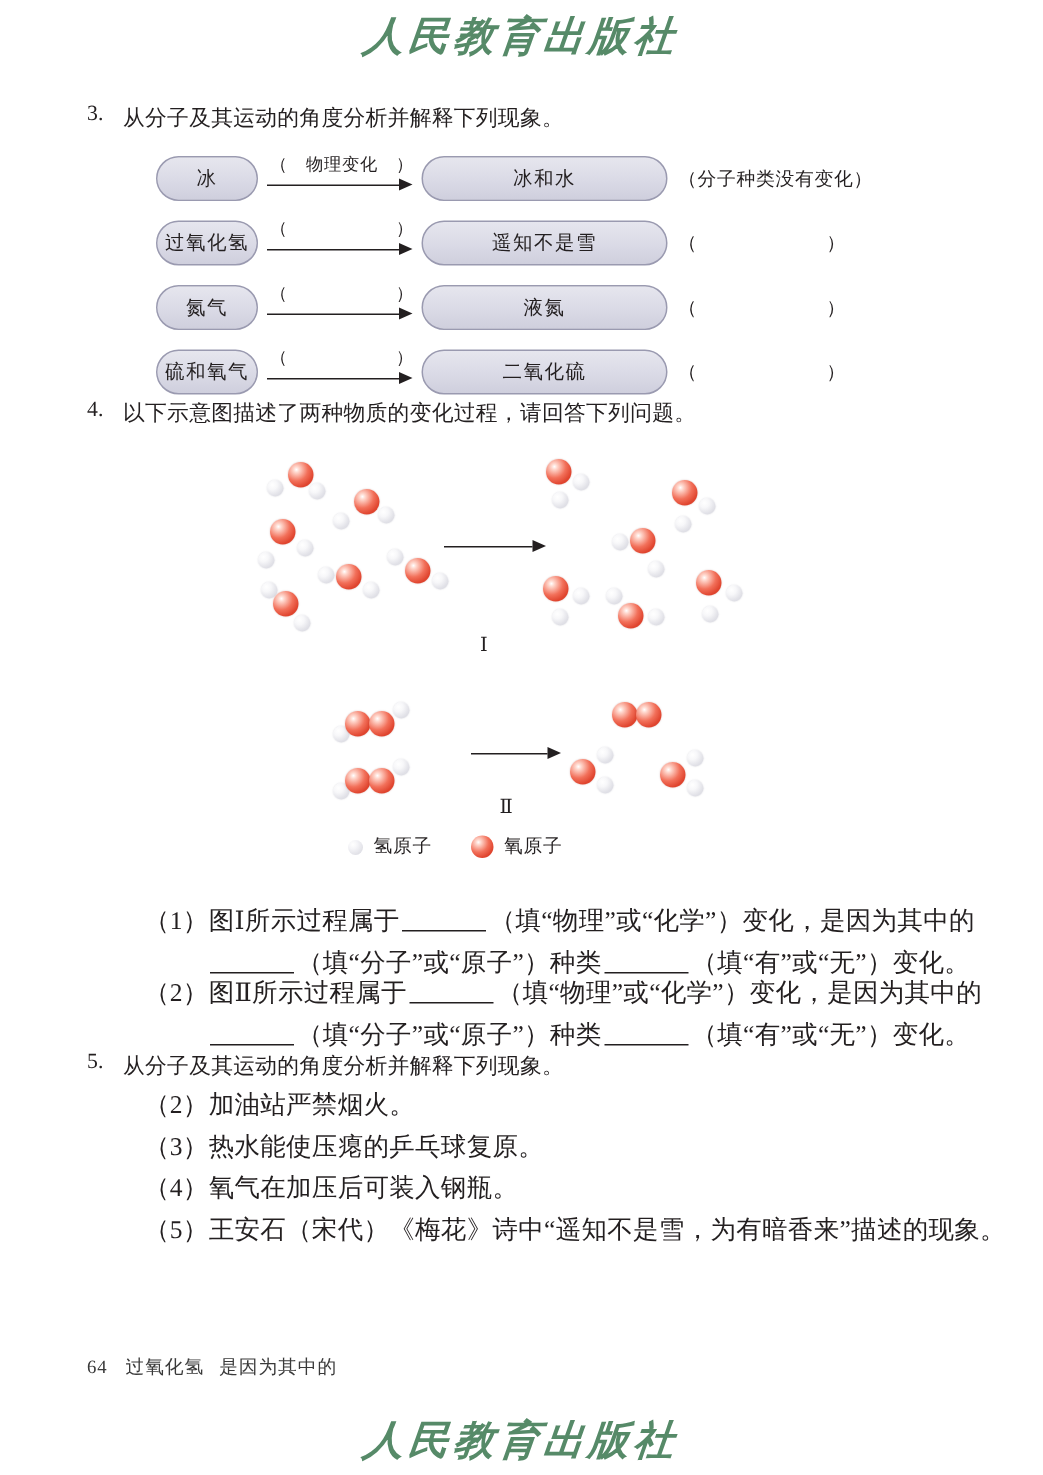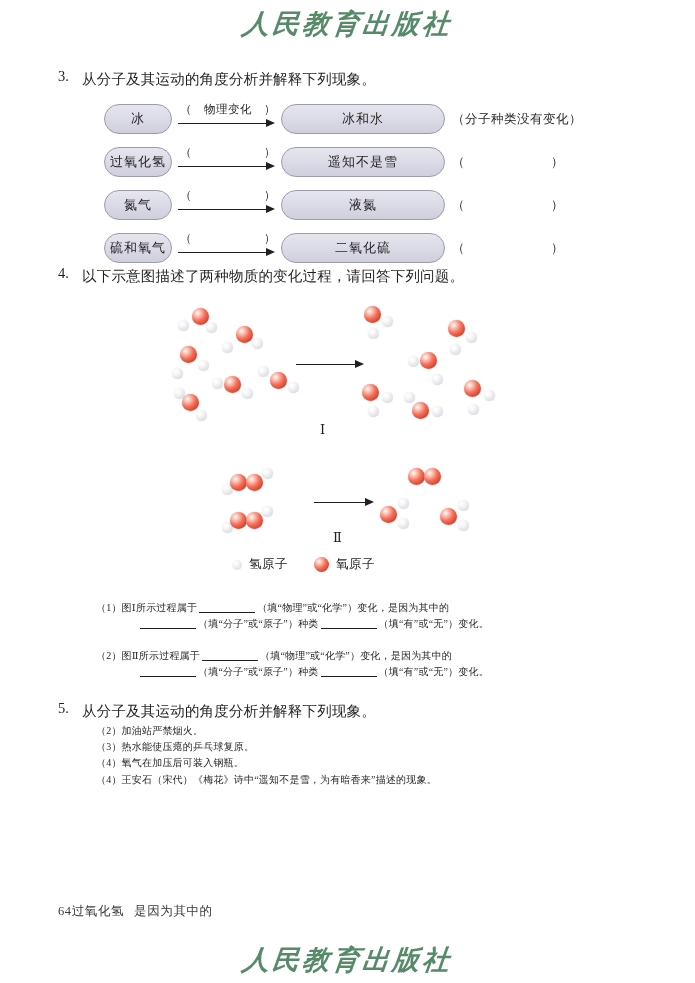--- a/index.html
+++ b/index.html
@@ -45,21 +45,21 @@
     text-align: left;
     font-size: 14.5px;
   }
   .q-text {
     margin-left: 24px;
     font-size: 14.5px;
     line-height: 1.55;
     letter-spacing: 0.2px;
   }
   .sub-line {
-    font-size: 10px;
+    font-size: 17px;
     line-height: 1.62;
     letter-spacing: 0.2px;
     white-space: nowrap;
   }
   .blank {
     display: inline-block;
     border-bottom: 1px solid #231f20;
     width: 56px;
     height: 0.95em;
     vertical-align: -2px;
@@ -218,21 +218,21 @@
 
   
   #footer {
     position: absolute;
     left: 58px;
     top: 903px;
     font-size: 12.5px;
     color: #3a3a3a;
     letter-spacing: 0.6px;
   }
-  #footer .pg { }
+  #footer .pg { margin-right: 12px; }
   #footer .unit { margin-right: 10px; }
 </style>
 </head>
 <body>
 
 <div class="pub-mark top">人民教育出版社</div>
 
 <div class="q-block" id="q3" style="left:58px; top:68px; width:600px;">
   <div class="q-num">3.</div>
   <div class="q-text">从分子及其运动的角度分析并解释下列现象。</div>
@@ -432,20 +432,20 @@
 </div>
 
 <div class="q-block" id="q5" style="left:58px; top:700px; width:600px;">
   <div class="q-num">5.</div>
   <div class="q-text">从分子及其运动的角度分析并解释下列现象。</div>
 </div>
 <div class="q-block" style="left:96px; top:723px; width:580px;">
   <div class="sub-line">（2）加油站严禁烟火。</div>
   <div class="sub-line">（3）热水能使压瘪的乒乓球复原。</div>
   <div class="sub-line">（4）氧气在加压后可装入钢瓶。</div>
-  <div class="sub-line">（4）王安石（宋代）《梅花》诗中“遥知不是雪，为有暗香来”描述的现象。</div>
+  <div class="sub-line">（5）王安石（宋代）《梅花》诗中“遥知不是雪，为有暗香来”描述的现象。</div>
 </div>
 
 <div id="footer">
   <span class="pg">64</span><span class="unit">过氧化氢</span><span>是因为其中的</span>
 </div>
 
 <div class="pub-mark bottom">人民教育出版社</div>
 
 </body></html>

